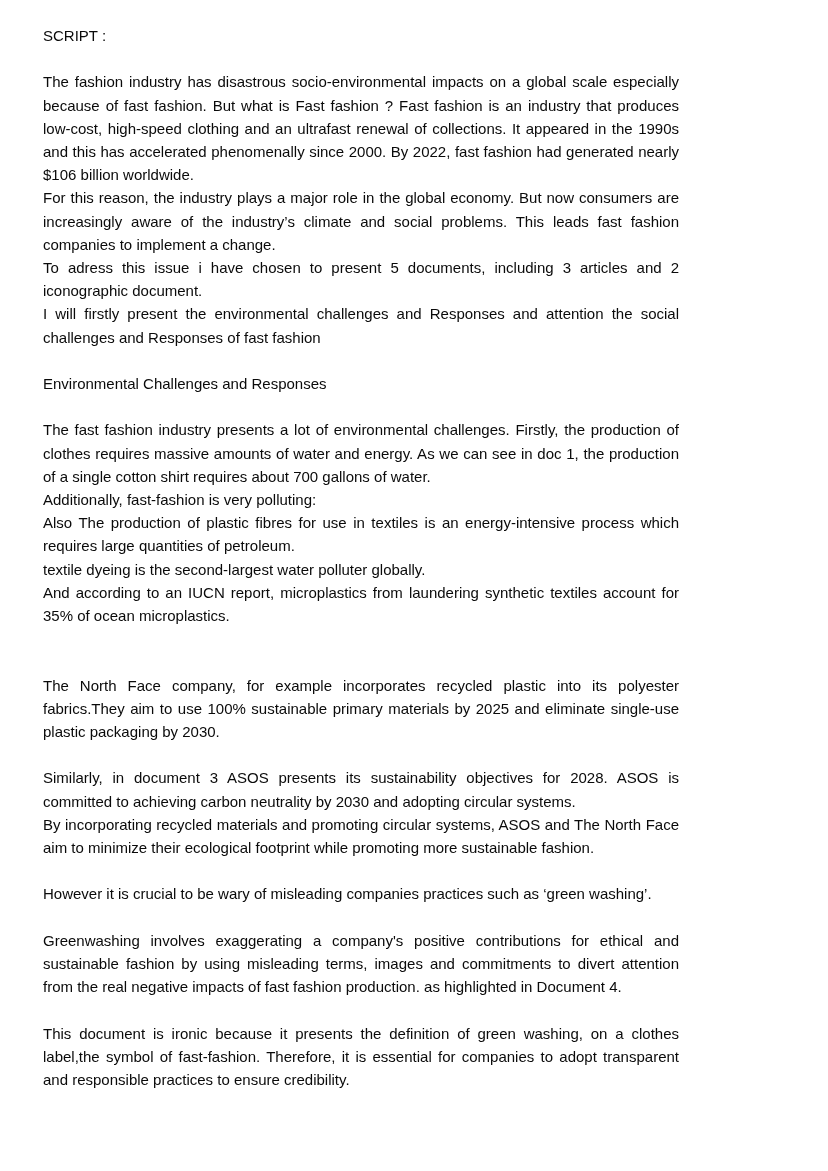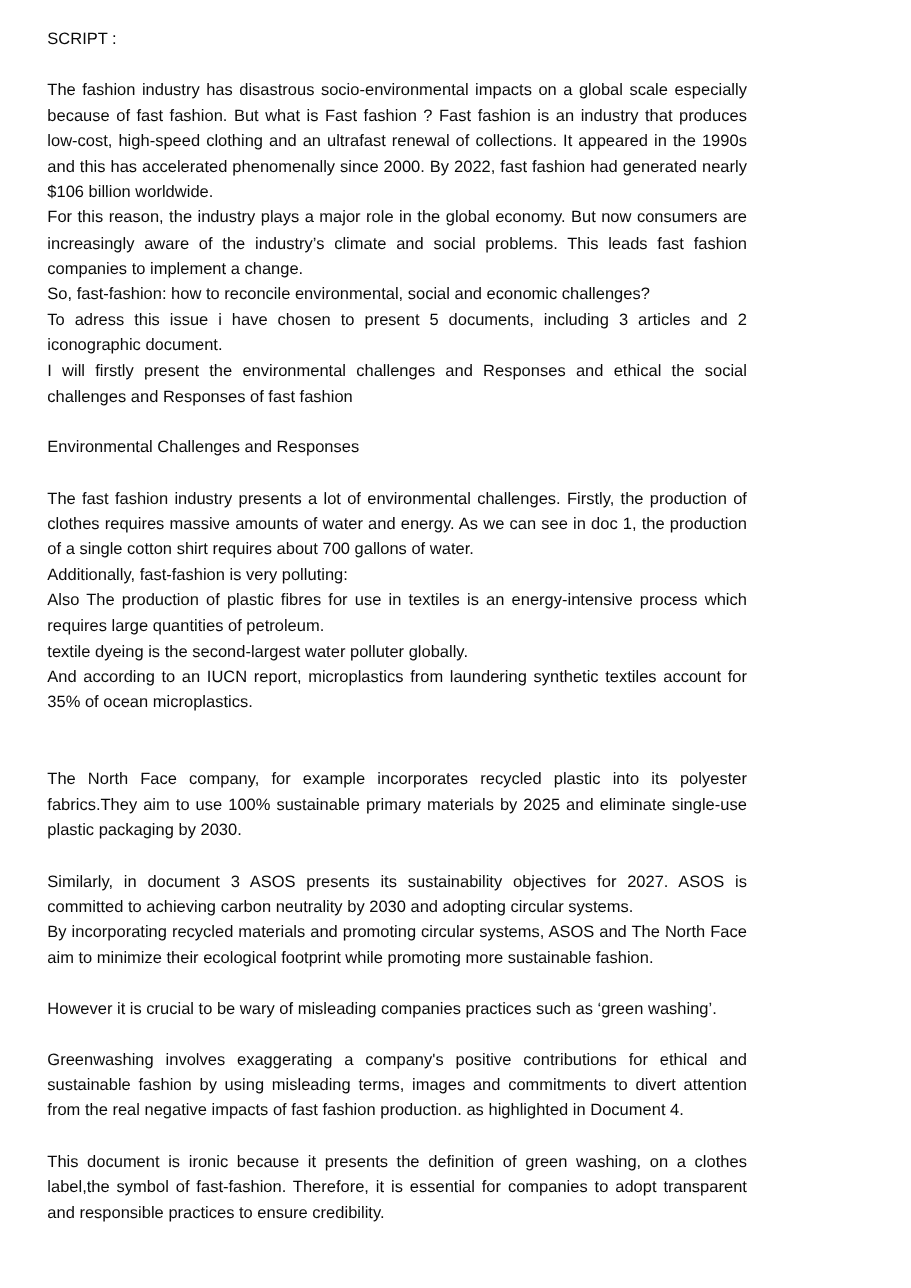--- a/index.html
+++ b/index.html
@@ -31,36 +31,35 @@
 </style>
 </head>
 <body>
 
 <div class="page">
   <div id="doc-body">
       <p class="para"><span>SCRIPT :</span></p>
       <div class="spacer"></div>
       <p class="para"><span>The fashion industry has disastrous socio-environmental impacts on a global scale especially because of fast fashion. But what is Fast fashion ? Fast fashion is an industry that produces low-cost, high-speed clothing and an ultrafast renewal of collections. It appeared in the 1990s and this has accelerated phenomenally since 2000. By 2022, fast fashion had generated nearly $106 billion worldwide.</span></p>
       <p class="para"><span>For this reason, the industry plays a major role in the global economy. But now consumers are increasingly aware of the industry’s climate and social problems. This leads fast fashion companies to implement a change.</span></p>
-      <p class="para"><span>So, fast-fashion: how to reconcile environmental, social and economic challenges?</span></p>
       <p class="para"><span>To adress this issue i have chosen to present 5 documents, including 3 articles and 2 iconographic document.</span></p>
-      <p class="para"><span>I will firstly present the </span><span class="b">environmental challenges and Responses</span><span> and ethical the </span><span class="b">social challenges and Responses</span><span> of fast fashion</span></p>
+      <p class="para"><span>I will firstly present the </span><span class="b">environmental challenges and Responses</span><span> and attention the </span><span class="b">social challenges and Responses</span><span> of fast fashion</span></p>
       <div class="spacer"></div>
       <p class="para"><span class="b">Environmental Challenges and Responses</span></p>
       <div class="spacer"></div>
       <p class="para"><span>The fast fashion industry presents a  lot of </span><span class="b">environmental challenges</span><span>. Firstly, the production of clothes requires massive amounts of water and energy. As we can see in doc 1, the production of a single cotton shirt requires about 700 gallons of water.</span></p>
       <p class="para"><span>Additionally, fast-fashion is very polluting:</span></p>
       <p class="para"><span>Also The production of plastic fibres for use in textiles is an energy-intensive process which requires large quantities of petroleum.</span></p>
       <p class="para"><span>textile dyeing is the second-largest water polluter globally.</span></p>
       <p class="para"><span>And according to an IUCN report, microplastics from laundering synthetic textiles account for 35% of ocean microplastics.</span></p>
       <div class="spacer"></div>
       <div class="spacer"></div>
       <p class="para"><span>The North Face company, for example incorporates recycled plastic into its polyester fabrics.They aim to use 100% sustainable primary materials by 2025 and eliminate single-use plastic packaging by 2030.</span></p>
       <div class="spacer"></div>
-      <p class="para"><span>Similarly, in document 3 ASOS presents its sustainability objectives for 2027. ASOS is committed to achieving carbon neutrality by 2030 and adopting circular systems.</span></p>
+      <p class="para"><span>Similarly, in document 3 ASOS presents its sustainability objectives for 2028. ASOS is committed to achieving carbon neutrality by 2030 and adopting circular systems.</span></p>
       <p class="para"><span>By incorporating recycled materials and promoting circular systems, ASOS and The North Face aim to minimize their ecological footprint while promoting more sustainable fashion.</span></p>
       <div class="spacer"></div>
       <p class="para"><span>However it is crucial to be wary of misleading companies practices such as ‘green washing’.</span></p>
       <div class="spacer"></div>
       <p class="para"><span>Greenwashing involves exaggerating a company's positive contributions for  ethical and sustainable fashion by using misleading terms, images and commitments  to divert attention from the real negative impacts of fast fashion production. as highlighted in Document 4.</span></p>
       <div class="spacer"></div>
       <p class="para"><span>This document is ironic because it presents the definition of green washing, on a clothes label,the symbol of fast-fashion.  Therefore, it is essential for companies to adopt transparent and responsible practices to ensure credibility.</span></p>
     </div>
 </div>
 

